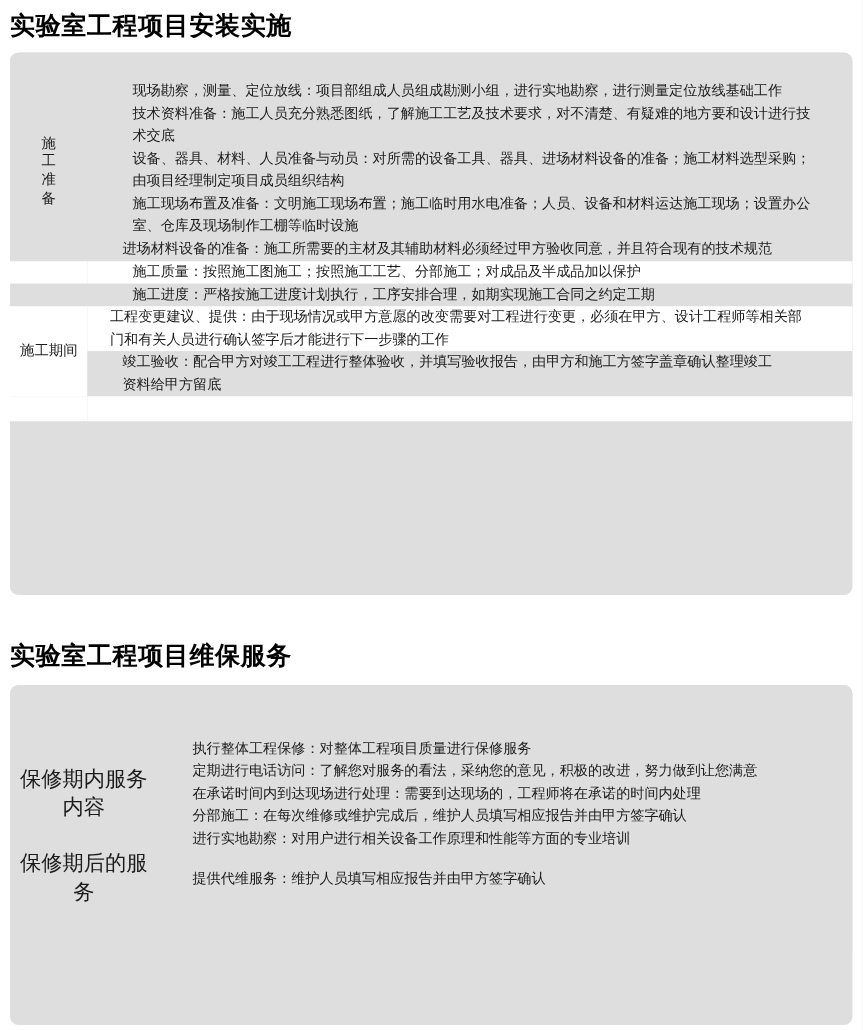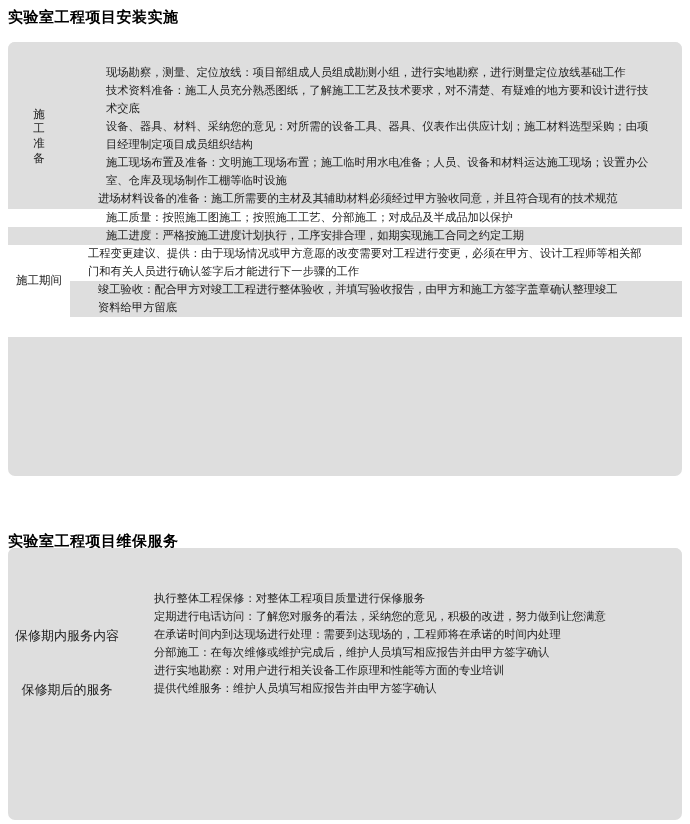--- a/index.html
+++ b/index.html
@@ -18,30 +18,30 @@
   .page {
     width: 690px;
     height: 824px;
     position: relative;
     box-sizing: border-box;
   }
 
   .section-title {
     font-family: "DejaVu Serif", "Liberation Serif", serif;
     font-weight: bold;
-    font-size: 15px;
+    font-size: 20px;
     letter-spacing: 0.5px;
     color: #000000;
     padding-left: 8px;
     margin: 0;
     line-height: 1.2;
   }
 
   .title-1 { position: absolute; left: 0; top: 8px; }
-  .title-2 { position: absolute; left: 0; top: 532px; }
+  .title-2 { position: absolute; left: 0; top: 512px; }
 
   .table-card {
     position: absolute;
     left: 8px;
     width: 674px;
     border-radius: 7px;
     overflow: hidden;
     background: #dedede;
     box-sizing: border-box;
   }
@@ -68,21 +68,21 @@
     width: 62px;
     text-align: center;
     font-size: 11.5px;
     line-height: 1.32;
     color: #1b1b1b;
     padding: 0 2px;
   }
   .lbl-cell-2 {
     width: 118px;
     text-align: center;
-    font-size: 13px;
+    font-size: 17px;
     line-height: 1.32;
     color: #1b1b1b;
     padding: 0 2px;
   }
   .lbl-vertical {
     display: inline-block;
     width: 1em;
     word-break: break-all;
     line-height: 1.28;
     text-align: center;
@@ -130,21 +130,21 @@
             <span class="cell-inner">现场勘察，测量、定位放线：项目部组成人员组成勘测小组，进行实地勘察，进行测量定位放线基础工作</span>
           </td>
         </tr>
         <tr class="row-gray">
           <td class="content-cell indent-extra">
             <span class="cell-inner">技术资料准备：施工人员充分熟悉图纸，了解施工工艺及技术要求，对不清楚、有疑难的地方要和设计进行技术交底</span>
           </td>
         </tr>
         <tr class="row-gray">
           <td class="content-cell indent-extra">
-            <span class="cell-inner">设备、器具、材料、采纳您的意见：对所需的设备工具、器具、仪表作出供应计划；施工材料选型采购；由项目经理制定项目成员组织结构</span>
+            <span class="cell-inner">设备、器具、材料、人员准备与动员：对所需的设备工具、器具、进场材料设备的准备；施工材料选型采购；由项目经理制定项目成员组织结构</span>
           </td>
         </tr>
         <tr class="row-gray">
           <td class="content-cell indent-extra">
             <span class="cell-inner">施工现场布置及准备：文明施工现场布置；施工临时用水电准备；人员、设备和材料运达施工现场；设置办公室、仓库及现场制作工棚等临时设施</span>
           </td>
         </tr>
         <tr class="row-gray">
           <td class="content-cell indent-mid">
             <span class="cell-inner">进场材料设备的准备：施工所需要的主材及其辅助材料必须经过甲方验收同意，并且符合现有的技术规范</span>

